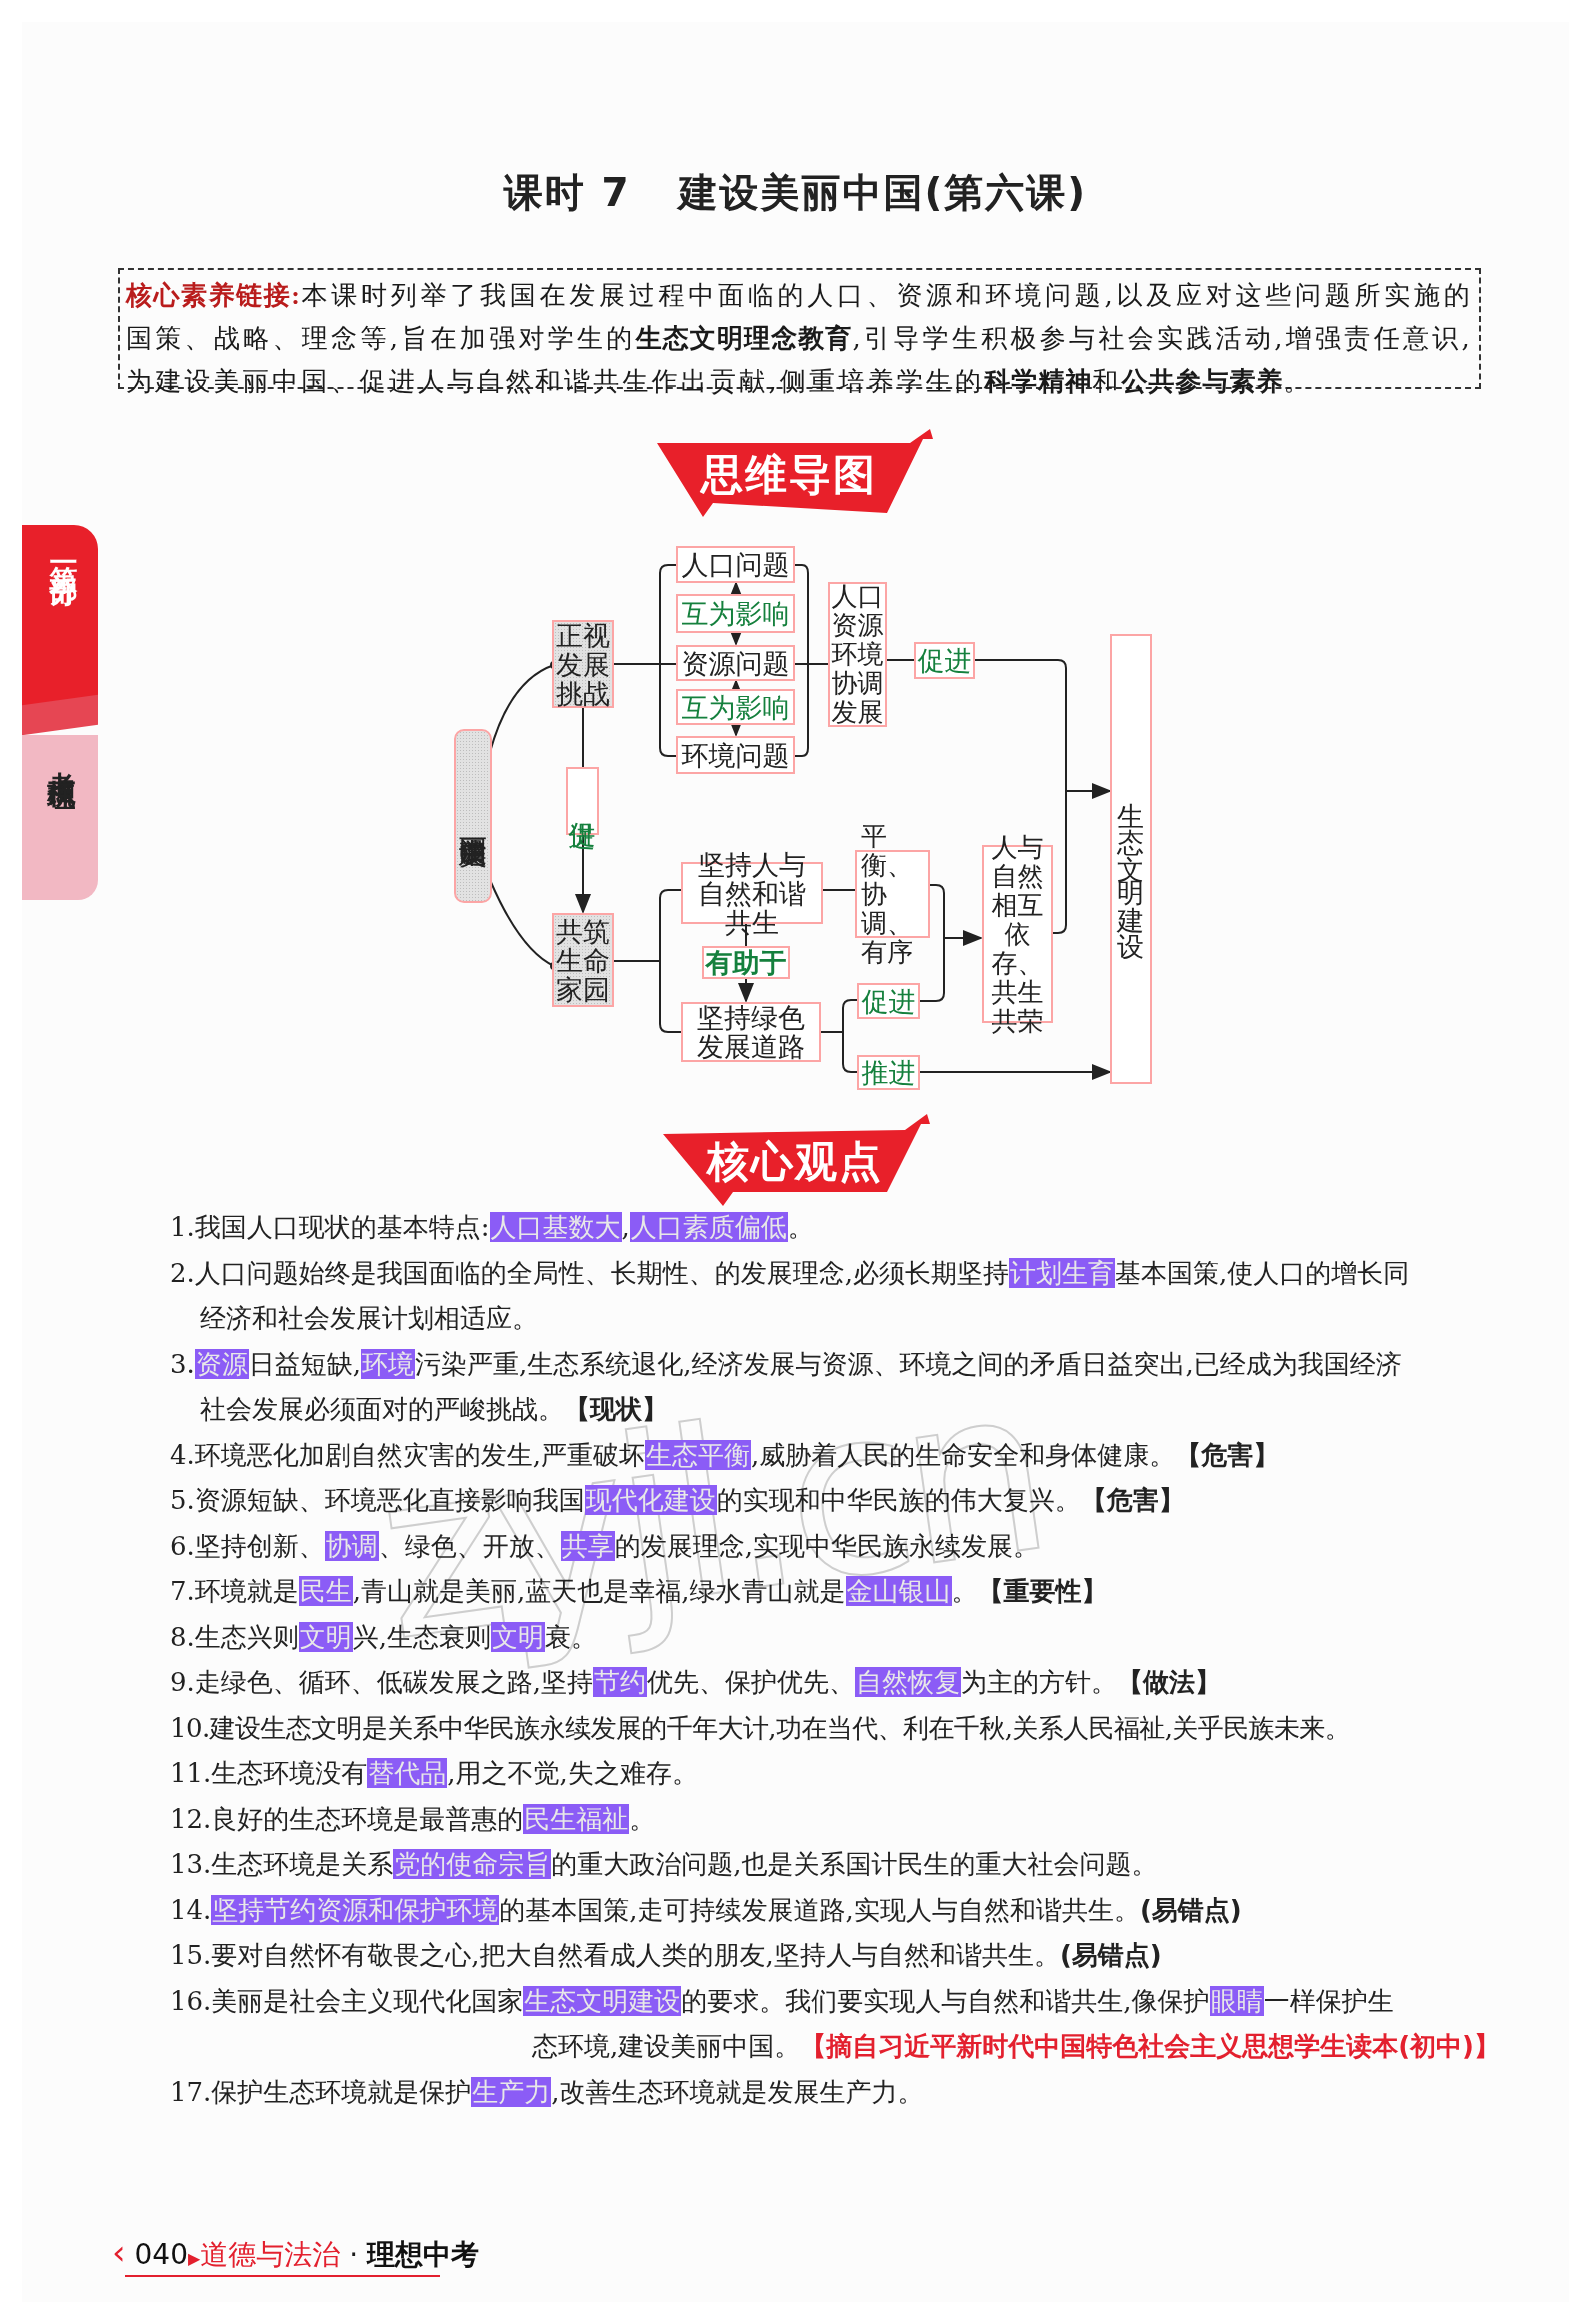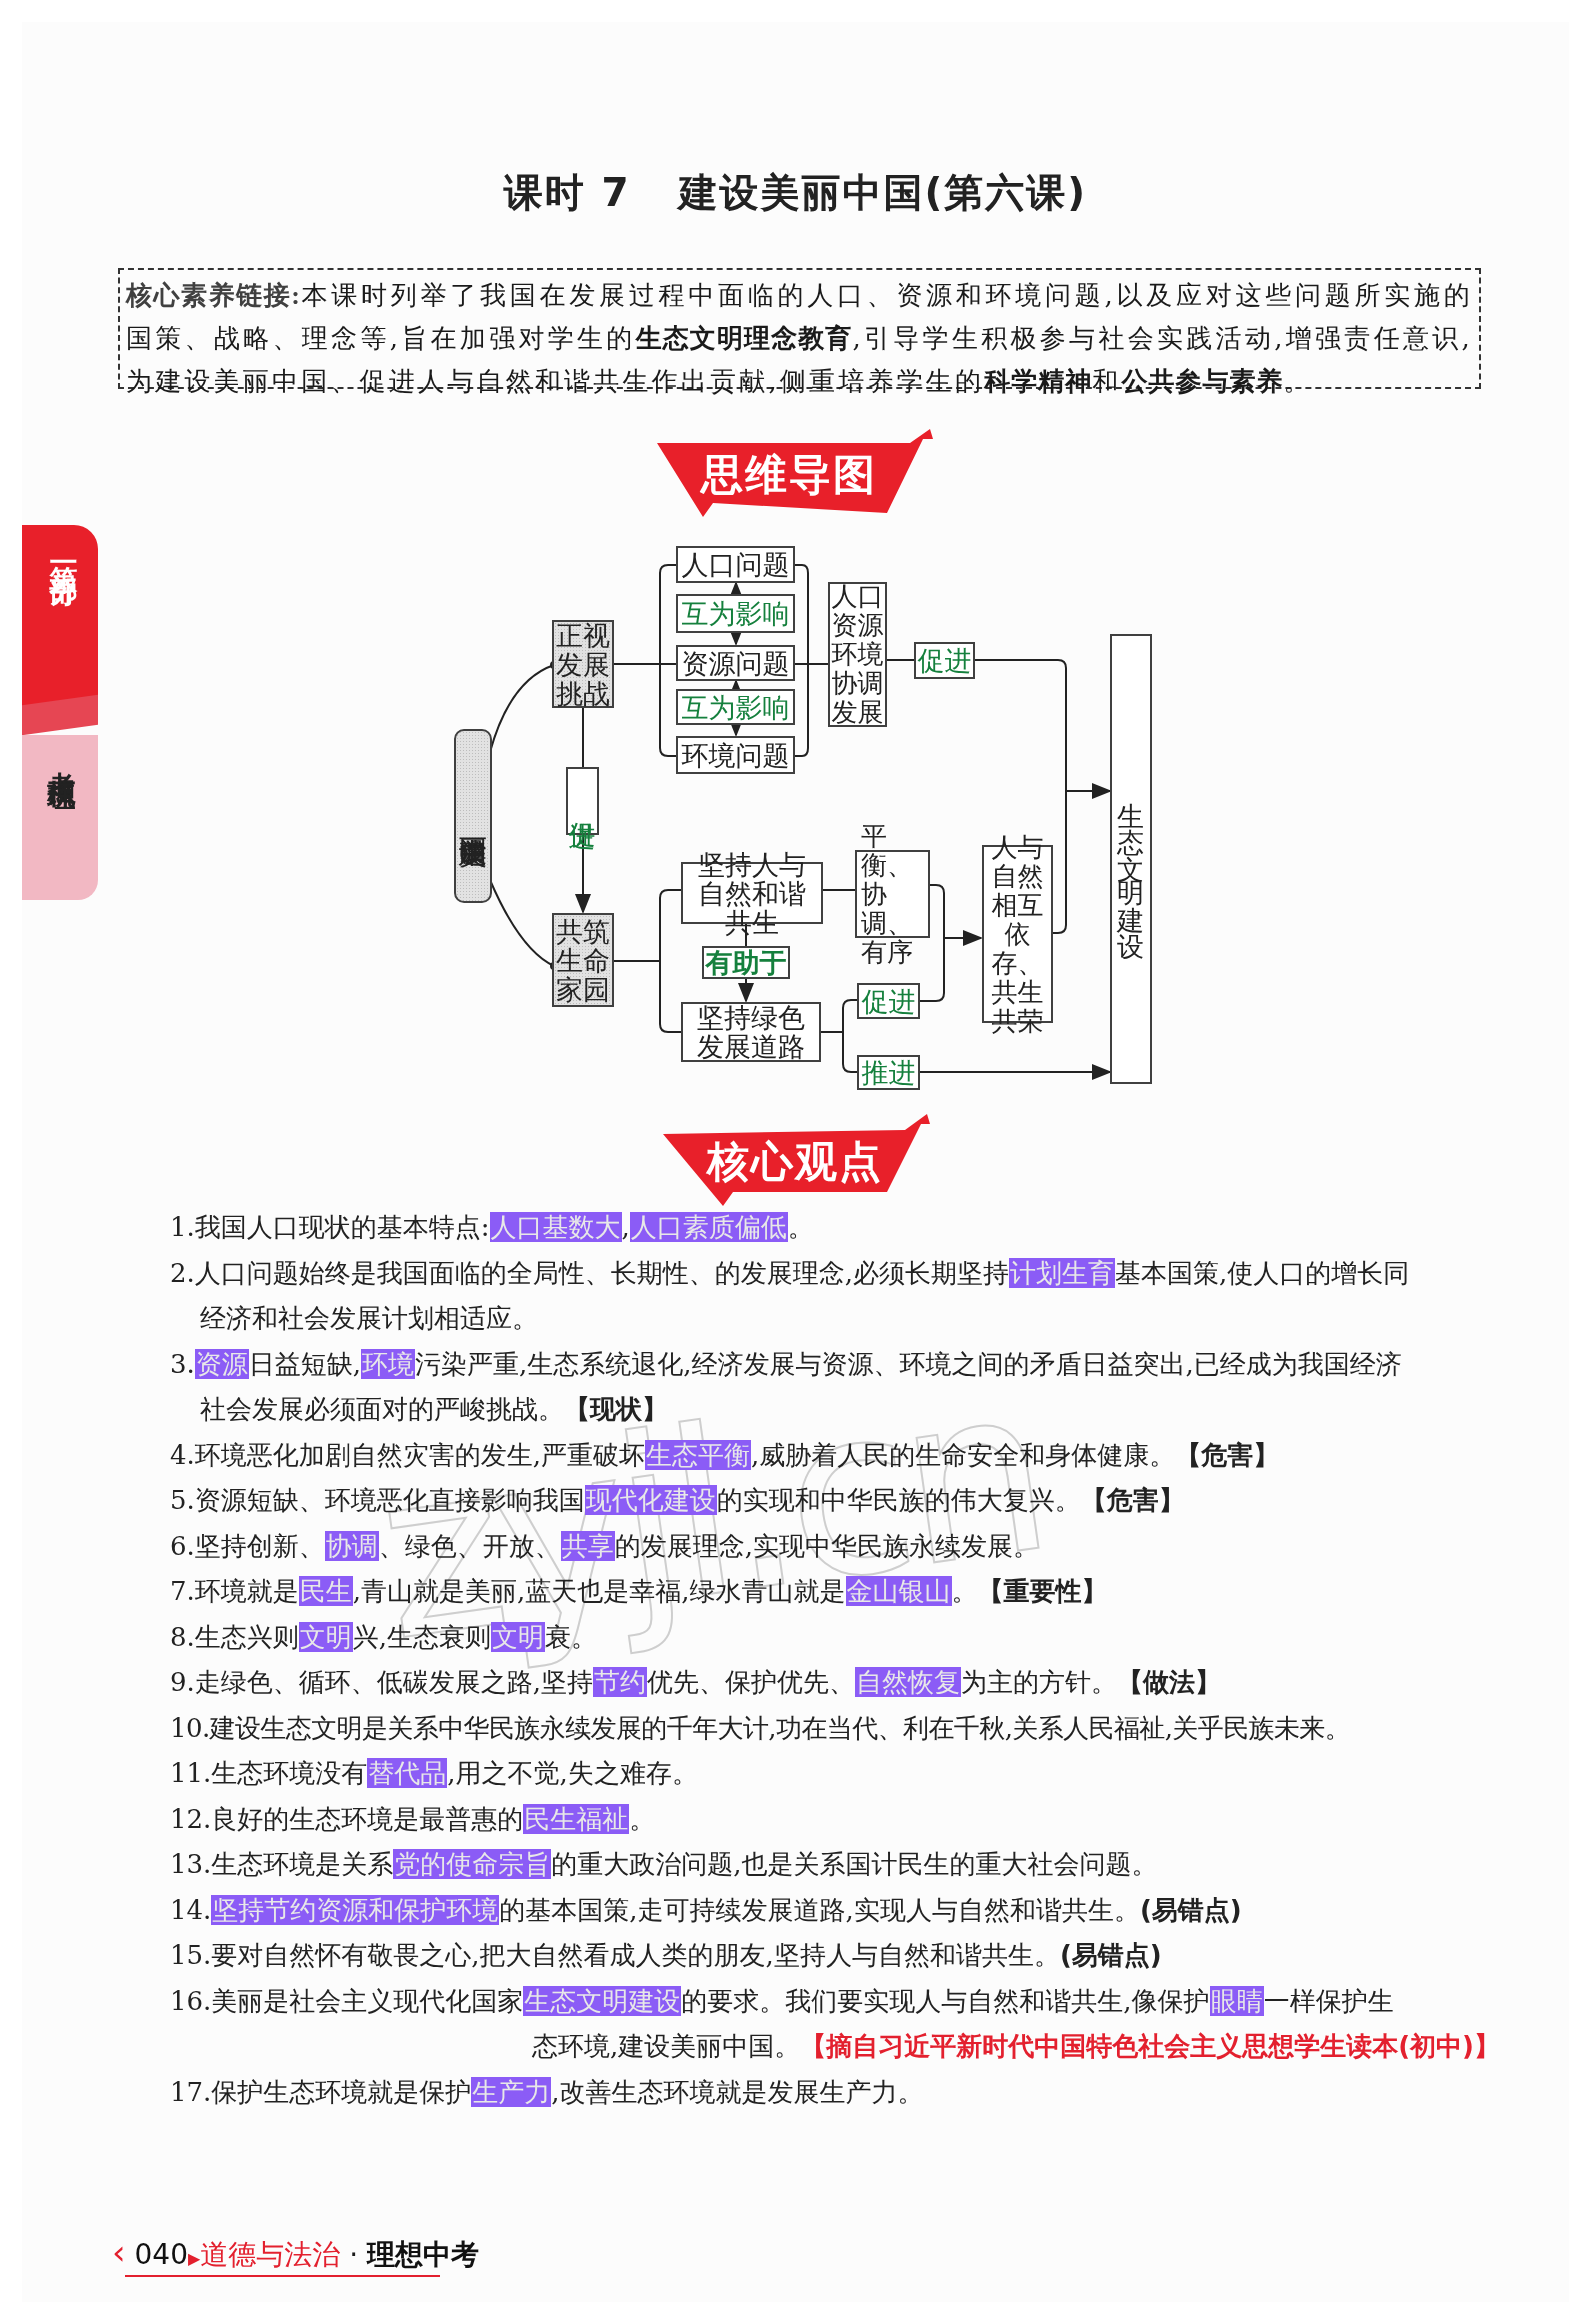--- a/index.html
+++ b/index.html
@@ -19,31 +19,31 @@
   .tab-red .vtext { position:absolute; left:22px; top:18px; color:#fff; font-size:28px; font-weight:bold; }
   .tab-pink .vtext { position:absolute; left:20px; top:14px; color:#222; font-size:28px; font-weight:bold; }
 
   .title { position:absolute; left:0; width:1591px; top:166px; text-align:center; font-size:39px; font-weight:bold;
            font-family:"DejaVu Sans","Liberation Sans",sans-serif; color:#222; letter-spacing:2px; }
   .title .gap { display:inline-block; width:48px; }
 
   .core-box { position:absolute; left:118px; top:268px; width:1363px; height:121px;
               border:2px dashed #333; box-sizing:border-box; padding:4px 6px; font-size:26px;
               line-height:43px; letter-spacing:3.2px; text-align:justify; }
-  .core-box .label { color:#404040; font-weight:bold; font-family:Liberation Serif, serif; letter-spacing:1px; }
+  .core-box .label { color:#b91c1c; font-weight:bold; font-family:Liberation Serif, serif; letter-spacing:1px; }
   .b { font-weight:bold; font-family:"DejaVu Sans","Liberation Sans",sans-serif; letter-spacing:1px; }
 
   
   .banner { position:absolute; }
   .banner svg { position:absolute; left:0; top:0; }
   .banner span { position:absolute; color:#fff; font-weight:bold; font-family:"DejaVu Sans","Liberation Sans",sans-serif; letter-spacing:2px; }
 
   
   .mm { position:absolute; left:0; top:0; width:1591px; height:1120px; }
-  .node { position:absolute; border:2px solid #404040; box-sizing:border-box; background:#fff;
+  .node { position:absolute; border:2px solid #fca5a5; box-sizing:border-box; background:#fff;
           font-family:"DejaVu Serif","Liberation Serif",serif; font-size:27px; line-height:29px; color:#222;
           display:flex; align-items:center; justify-content:center; text-align:center; }
   .node.gray { background:#e2e2e2; background-image:radial-gradient(#bdbdbd 0.8px, transparent 0.9px); background-size:3px 3px; }
   .node.red { color:#15803d; }
   .node.round { border-radius:10px; }
   .node.vert { writing-mode:vertical-rl; text-orientation:upright; }
   .node.left { justify-content:flex-start; padding-left:4px; text-align:left; }
 
   
   .points { position:absolute; left:170px; top:1205px; width:1330px; font-size:26px; line-height:45.5px; color:#222;

